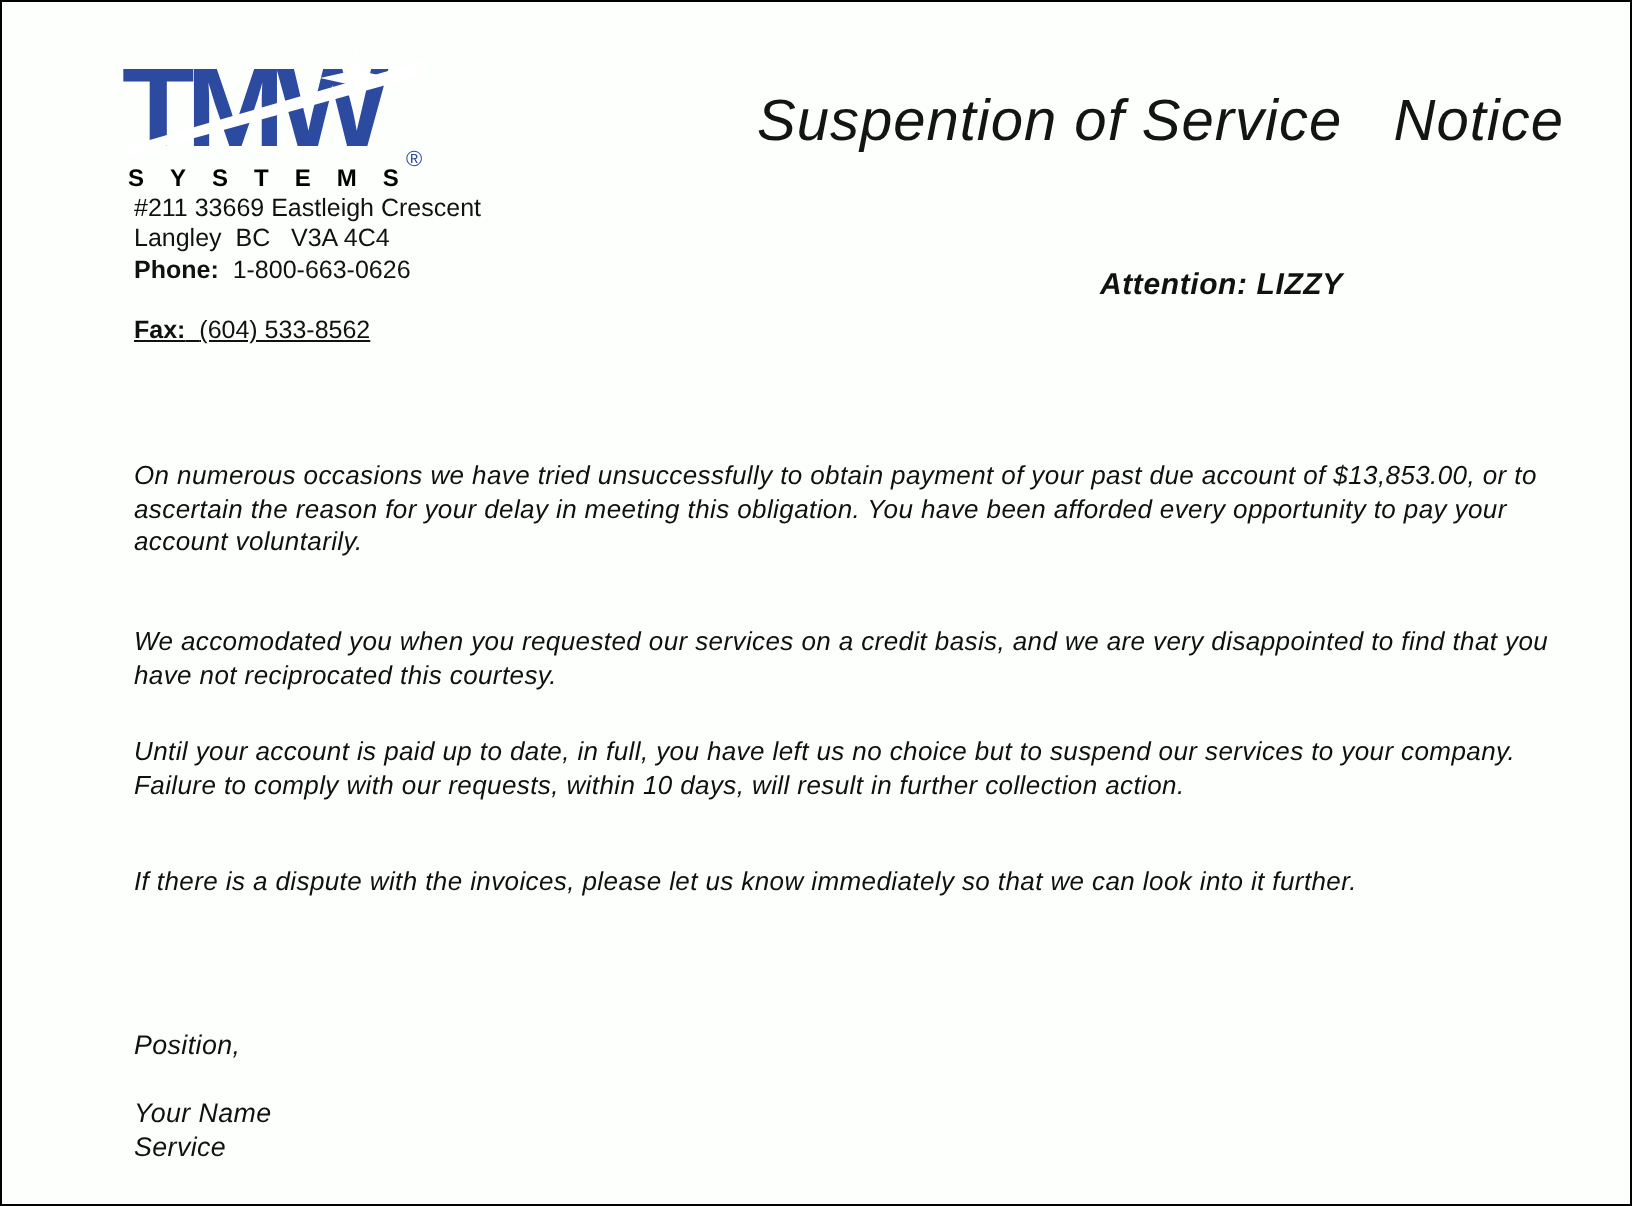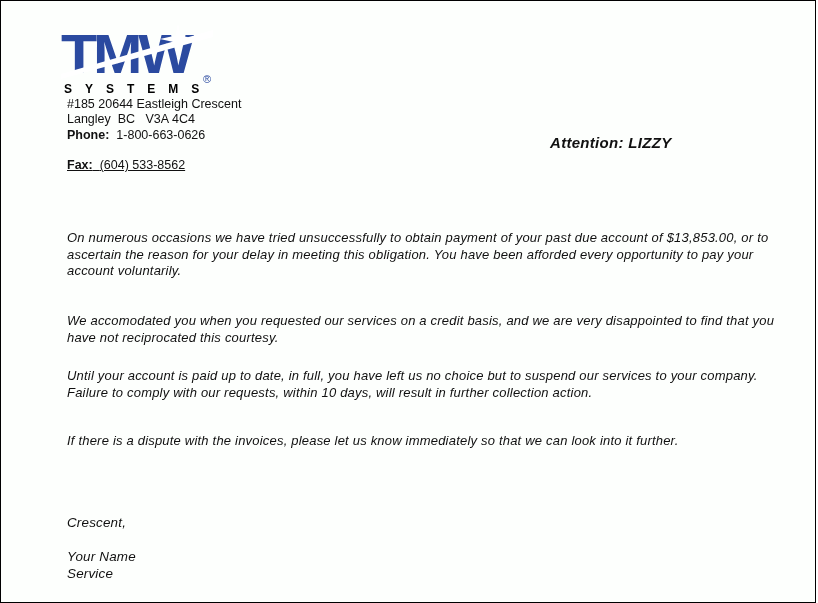--- a/index.html
+++ b/index.html
@@ -73,33 +73,34 @@
     <g transform="scale(1.06,1)">
       <text x="0" y="48" font-family="Liberation Sans, sans-serif" font-weight="bold" font-size="56" letter-spacing="-4" fill="#2b4aa0">TMW</text>
     </g>
     <polygon points="0,49 152,5 152,12 0,54" fill="#ffffff"></polygon>
     <polygon points="117,-2 120,13 117,30 114,13" fill="#ffffff"></polygon>
     <polygon points="99,14 117,10 135,14 117,18" fill="#ffffff"></polygon>
     <text x="146" y="58" font-family="Liberation Sans, sans-serif" font-size="11" text-anchor="middle" fill="#2b4aa0">®</text>
   </svg>
   <div class="systems">SYSTEMS</div>
 
-  <div class="addr addr1">#185 20644 Eastleigh Crescent</div>
+  <div class="addr addr1">#211 33669 Eastleigh Crescent</div>
   <div class="addr addr2">Langley  BC   V3A 4C4</div>
   <div class="contact phone"><span class="lbl">Phone:</span><span>  </span><span>1-800-663-0626</span></div>
   <div class="contact fax"><span class="lbl">Fax:</span><span>  </span><span>(604) 533-8562</span></div>
 
 
+  <div class="title">Suspention of Service   Notice</div>
 
   <div class="attention">Attention: LIZZY</div>
 
   <div class="para p1">On numerous occasions we have tried unsuccessfully to obtain payment of your past due account of $13,853.00, or to ascertain the reason for your delay in meeting this obligation. You have been afforded every opportunity to pay your account voluntarily.</div>
   <div class="para p2">We accomodated you when you requested our services on a credit basis, and we are very disappointed to find that you have not reciprocated this courtesy.</div>
   <div class="para p3">Until your account is paid up to date, in full, you have left us no choice but to suspend our services to your company. Failure to comply with our requests, within 10 days, will result in further collection action.</div>
   <div class="para p4">If there is a dispute with the invoices, please let us know immediately so that we can look into it further.</div>
 
-  <div class="salutation">Crescent,</div>
+  <div class="salutation">Position,</div>
   <div class="signer">
     <div>Your Name</div>
     <div>Service</div>
   </div>
 
 </div>
 
 </body></html>

